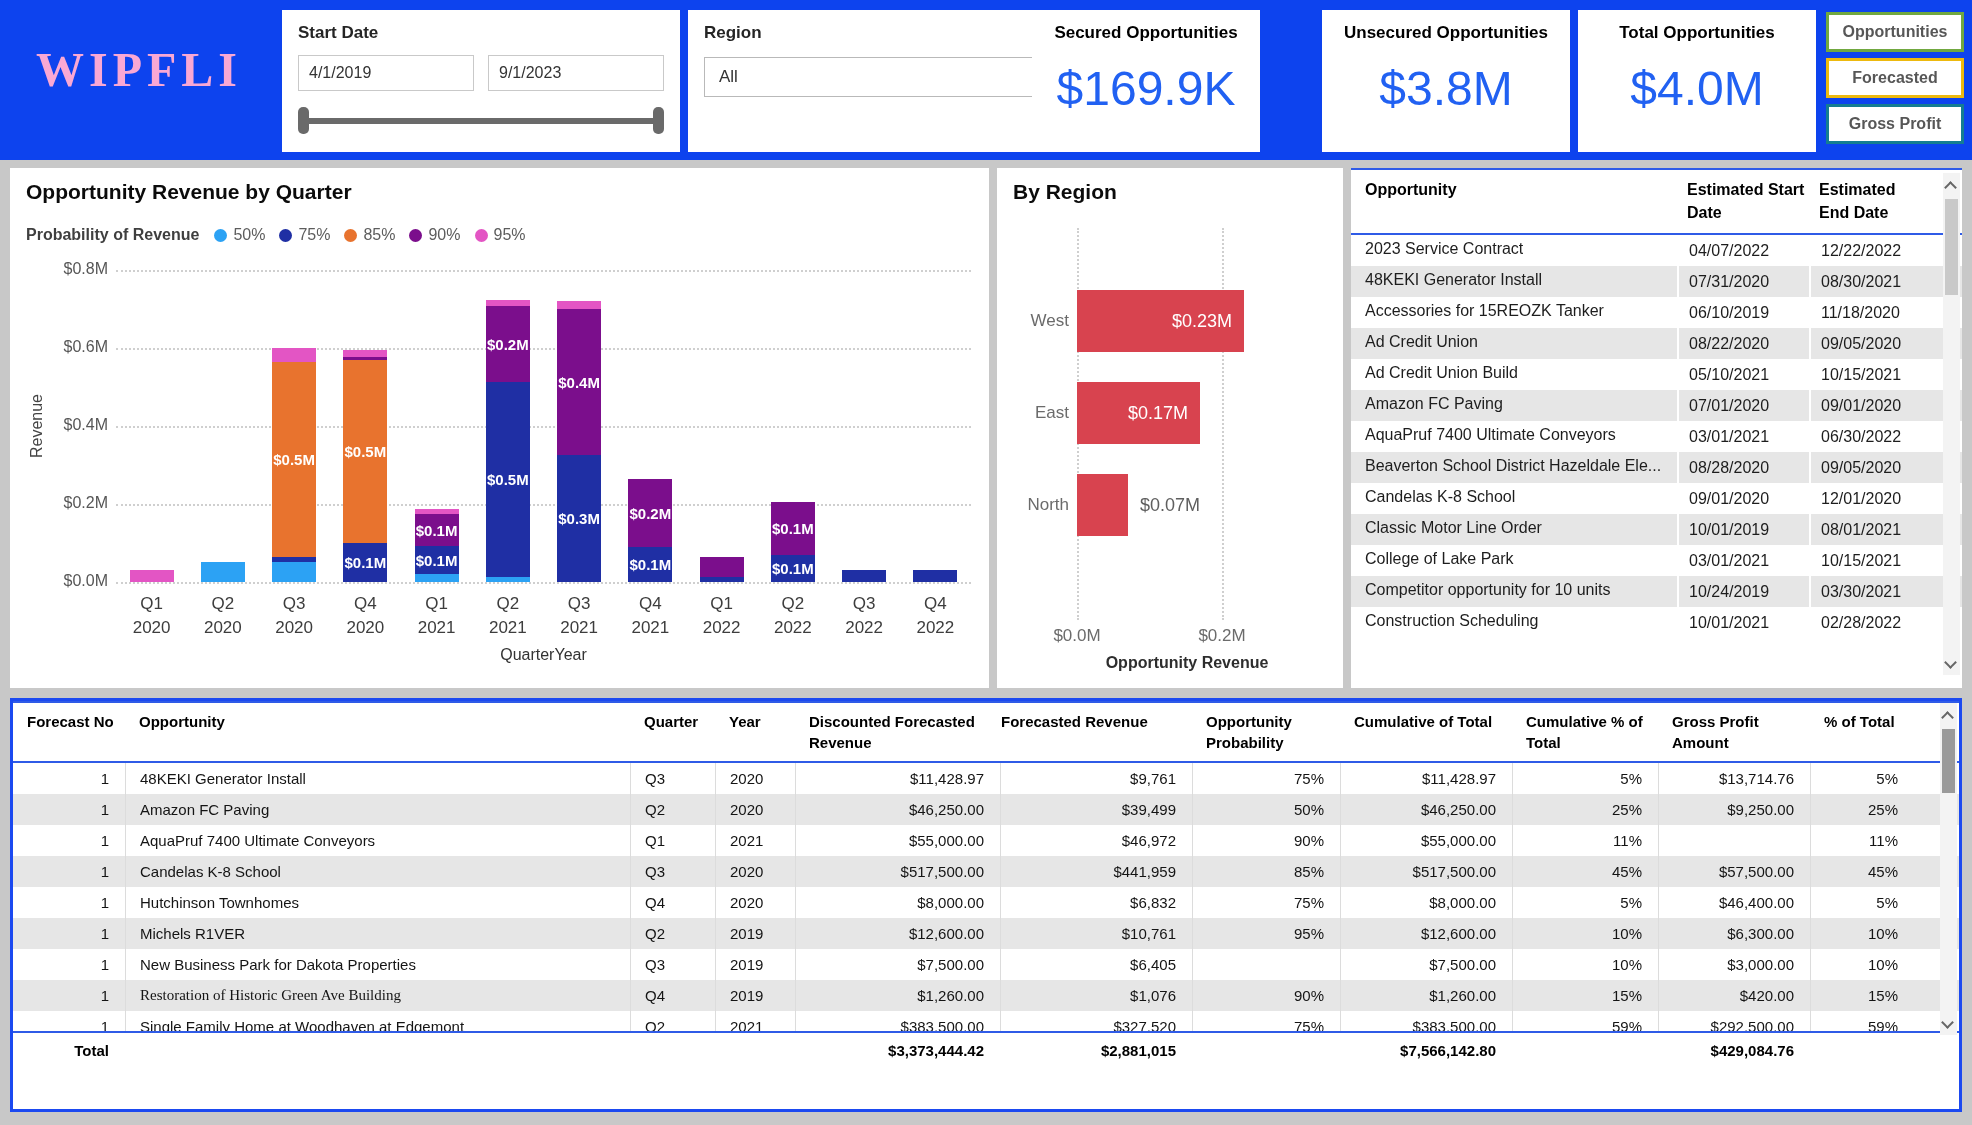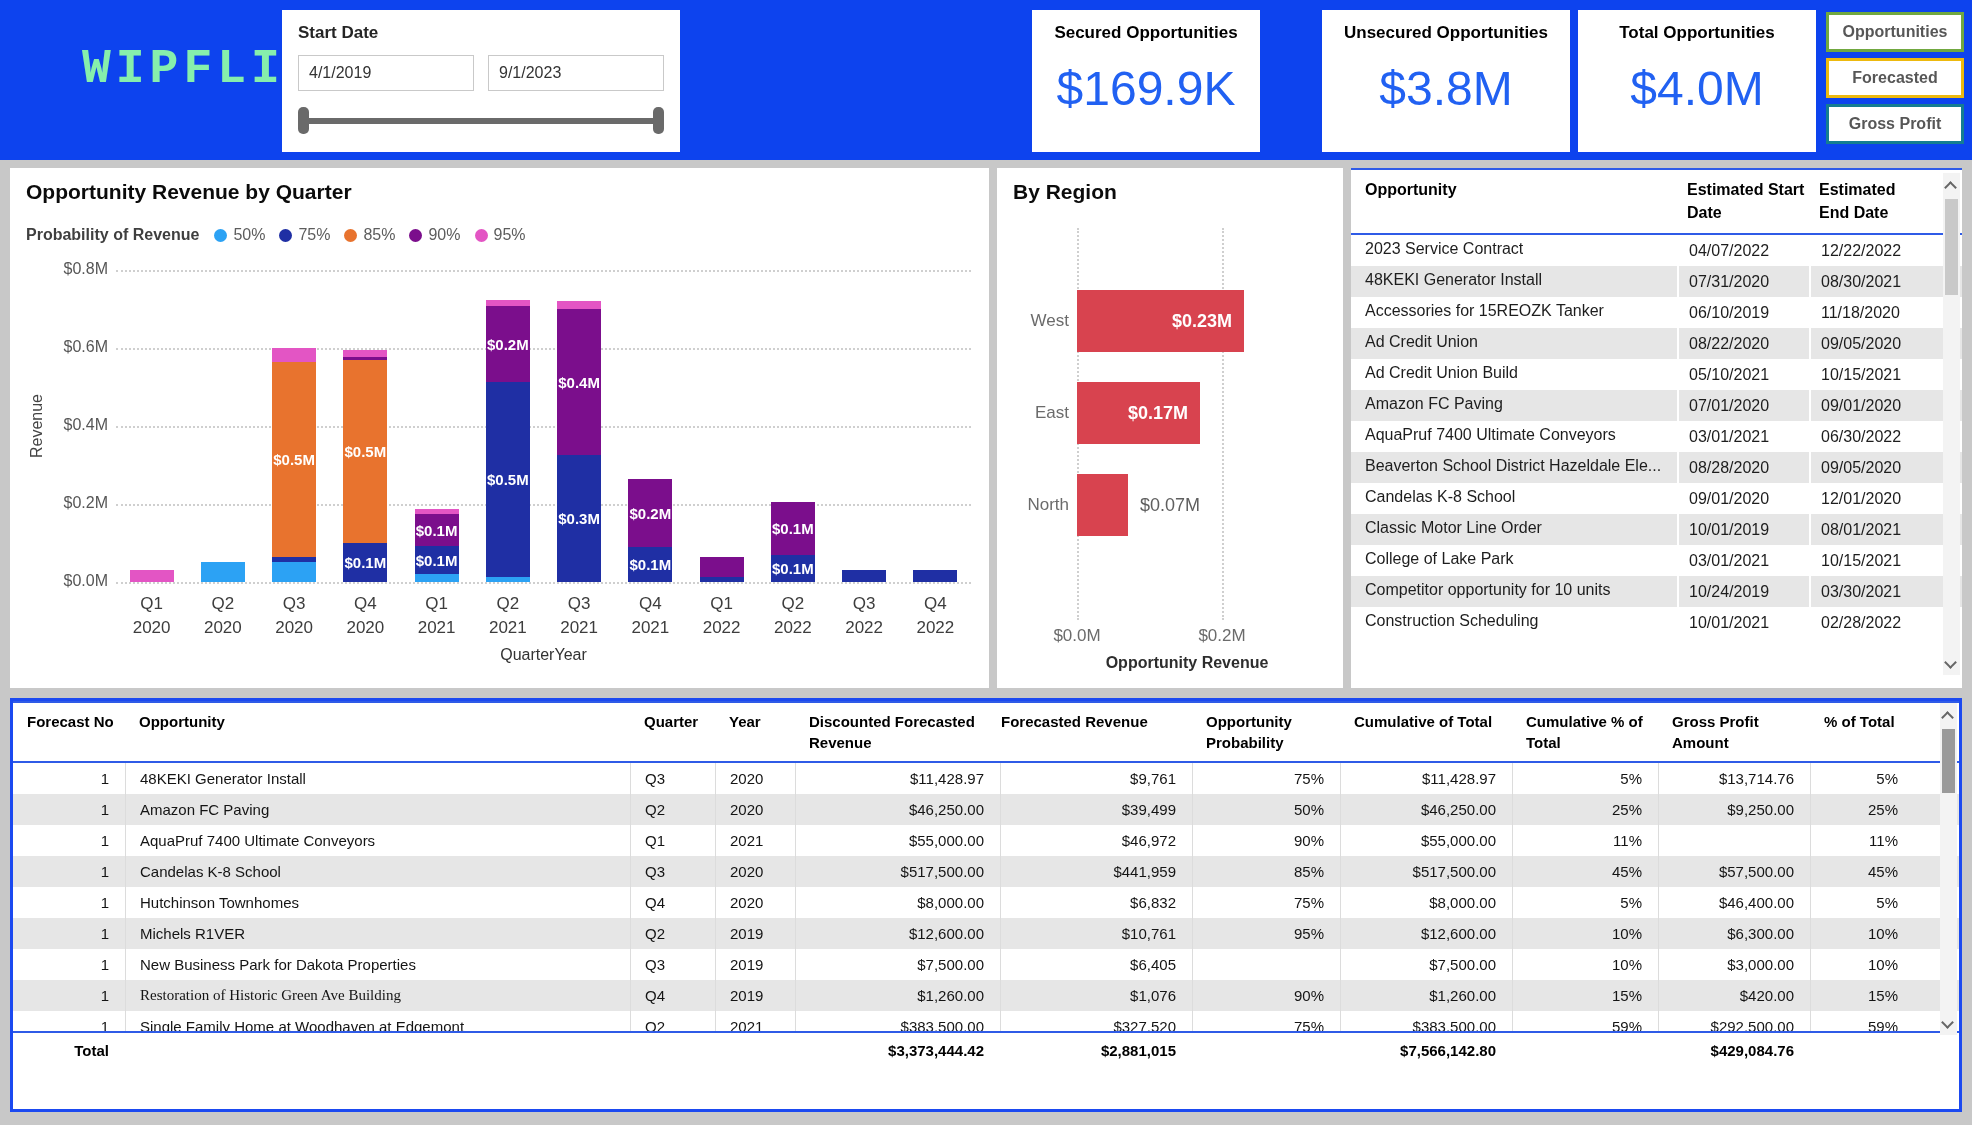--- a/index.html
+++ b/index.html
@@ -1,22 +1,22 @@
 <!DOCTYPE html>
 <html><head>
 <meta charset="utf-8">
 <style>
   * { margin:0; padding:0; box-sizing:border-box; }
   body { background:#9a9a9a; font-family:"Liberation Sans","DejaVu Sans",sans-serif; }
   #app { position:relative; width:1972px; height:1125px; background:#c8c8c8; overflow:hidden; }
 
   
   .topbar { position:absolute; left:0; top:0; width:1972px; height:160px; background:#0d43ee; }
-  .logo { position:absolute; left:36px; top:42px; color:#86efac; font-family:Liberation Mono, monospace;
-          font-weight:bold; font-size:48px; letter-spacing:5px;margin-left:46px; }
+  .logo { position:absolute; left:36px; top:42px; color:#f9a8d4; font-family:Liberation Serif, serif;
+          font-weight:bold; font-size:48px; letter-spacing:5px; }
   .hpanel { position:absolute; top:10px; height:142px; background:#fff; }
   #p-start { left:282px; width:398px; }
   #p-region { left:688px; width:390px; }
   .hlabel { font-weight:bold; font-size:17px; color:#252525; margin:13px 0 0 16px; }
   .daterow { display:flex; gap:14px; margin:12px 16px 0 16px; }
   .datebox { flex:1; height:36px; border:1px solid #c9c9c9; background:#fff; font-size:16px; color:#333;
              display:flex; align-items:center; padding-left:10px; }
   .slider { position:absolute; left:16px; right:16px; bottom:18px; height:27px; }
   .slider .track { position:absolute; left:2px; right:2px; top:11px; height:6px; background:#6a6a6a; border-radius:3px; }
   .slider .handle { position:absolute; top:0; width:11px; height:27px; background:#6a6a6a; border-radius:5px; }
@@ -60,21 +60,21 @@
   .q-xlab { flex:1; text-align:center; font-size:17px; color:#3d3d3d; line-height:24px; }
   .q-xtitle { position:absolute; left:106px; right:18px; top:478px; text-align:center; font-size:16px; color:#333; }
   .q-ytitle { position:absolute; left:-22px; top:248px; width:100px; height:20px; transform:rotate(-90deg);
               text-align:center; font-size:16px; color:#444; }
 
   
   .r-plot { position:absolute; left:16px; top:60px; width:314px; height:392px; }
   .r-grid { position:absolute; top:0; height:392px; width:0; border-left:2px dotted #cfcfcf; }
   .r-cat { position:absolute; left:0; width:56px; text-align:right; font-size:17px; color:#6b6b6b; }
   .r-bar { position:absolute; left:64px; }
-  .r-vlab-in { position:absolute; text-align:right; color:#fff; font-weight:bold; font-size:18px; }
+  .r-vlab-in { position:absolute; text-align:right; color:#fff; font-weight:normal; font-size:18px; }
   .r-vlab-out { position:absolute; color:#5f5f5f; font-size:18px; }
   .r-ticks { position:absolute; left:16px; top:458px; width:314px; height:22px; font-size:17px; color:#6b6b6b; }
   .r-tick { position:absolute; transform:translateX(-50%); }
   .r-xtitle { position:absolute; left:60px; top:486px; width:260px; text-align:center; font-size:16px; font-weight:bold; color:#2e2e2e; }
 
   
   .t-head { display:flex; font-weight:bold; font-size:16px; color:#000; line-height:23px;
             border-bottom:2px solid #2f5be7; padding:8px 0 9px 0; }
   .t-c0 { width:326px; padding-left:14px; }
   .t-c1 { width:132px; padding-left:10px; }
@@ -118,20 +118,27 @@
         <div class="datebox">4/1/2019</div>
         <div class="datebox">9/1/2023</div>
       </div>
       <div class="slider">
         <div class="track"></div>
         <div class="handle hl"></div>
         <div class="handle hr"></div>
       </div>
     </section>
 
+    <section class="hpanel" id="p-region">
+      <div class="hlabel">Region</div>
+      <div class="dropdown">
+        <span>All</span>
+        <span class="chev down"></span>
+      </div>
+    </section>
 
     <div class="kpi" id="kpi-0">
       <div class="klabel">Secured Opportunities</div>
       <div class="kvalue">$169.9K</div>
     </div>
     <div class="kpi" id="kpi-1">
       <div class="klabel">Unsecured Opportunities</div>
       <div class="kvalue">$3.8M</div>
     </div>
     <div class="kpi" id="kpi-2">

